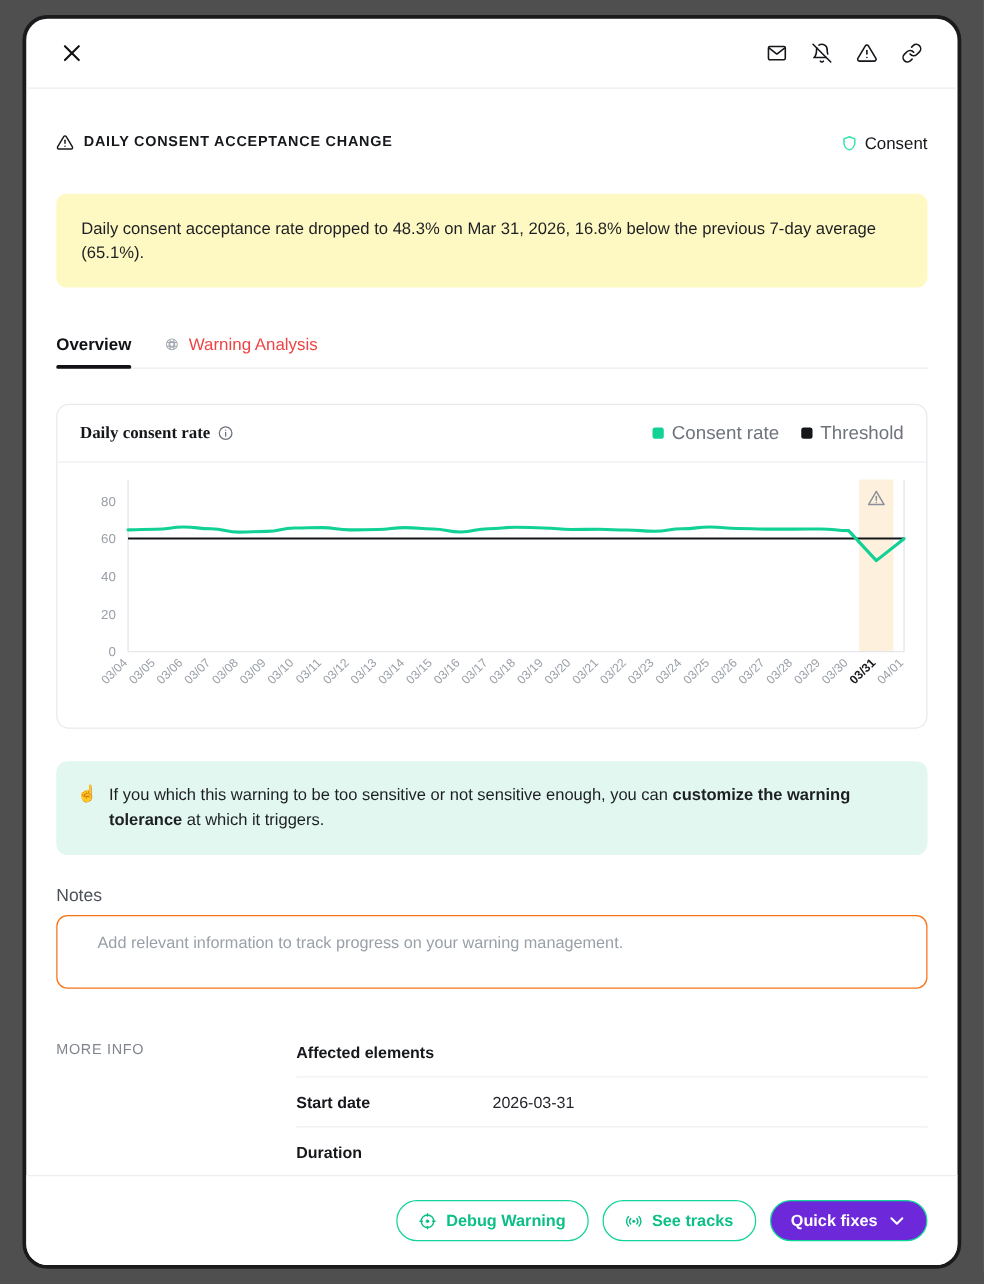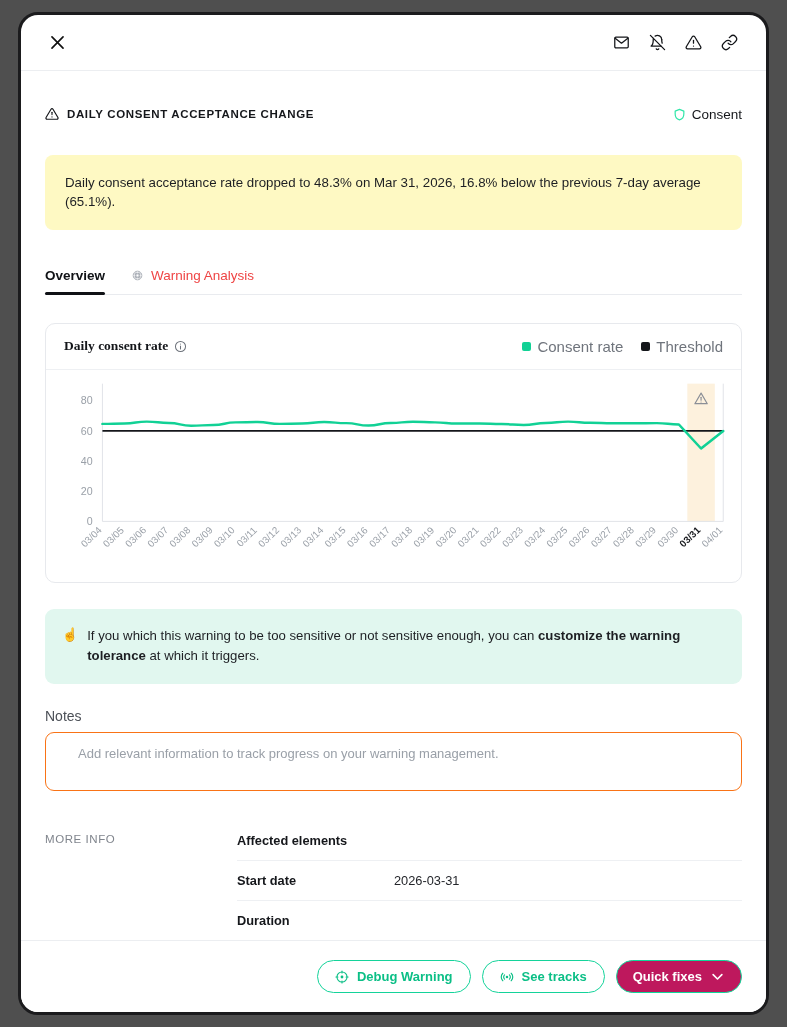--- a/index.html
+++ b/index.html
@@ -172,21 +172,21 @@
     display: inline-flex; align-items: center; gap: 8px;
     height: 33px; padding: 0 17px;
     border-radius: 17px;
     font-size: 13px; font-weight: 700;
     cursor: pointer; white-space: nowrap;
   }
   .btn-outline {
     border: 1.3px solid #14d39a; color: #0bbf86; background: #fff;
   }
   .btn-primary {
-    border: 1.3px solid #10d89a; background: #be185d; color: #ffffff;
+    border: 1.3px solid #10d89a; background: #6d28d9; color: #ffffff;
     padding: 0 16px;
   }
 </style>
 </head>
 <body>
 
 <div class="modal">
 
   <div class="topbar">
     <div class="close-btn">

